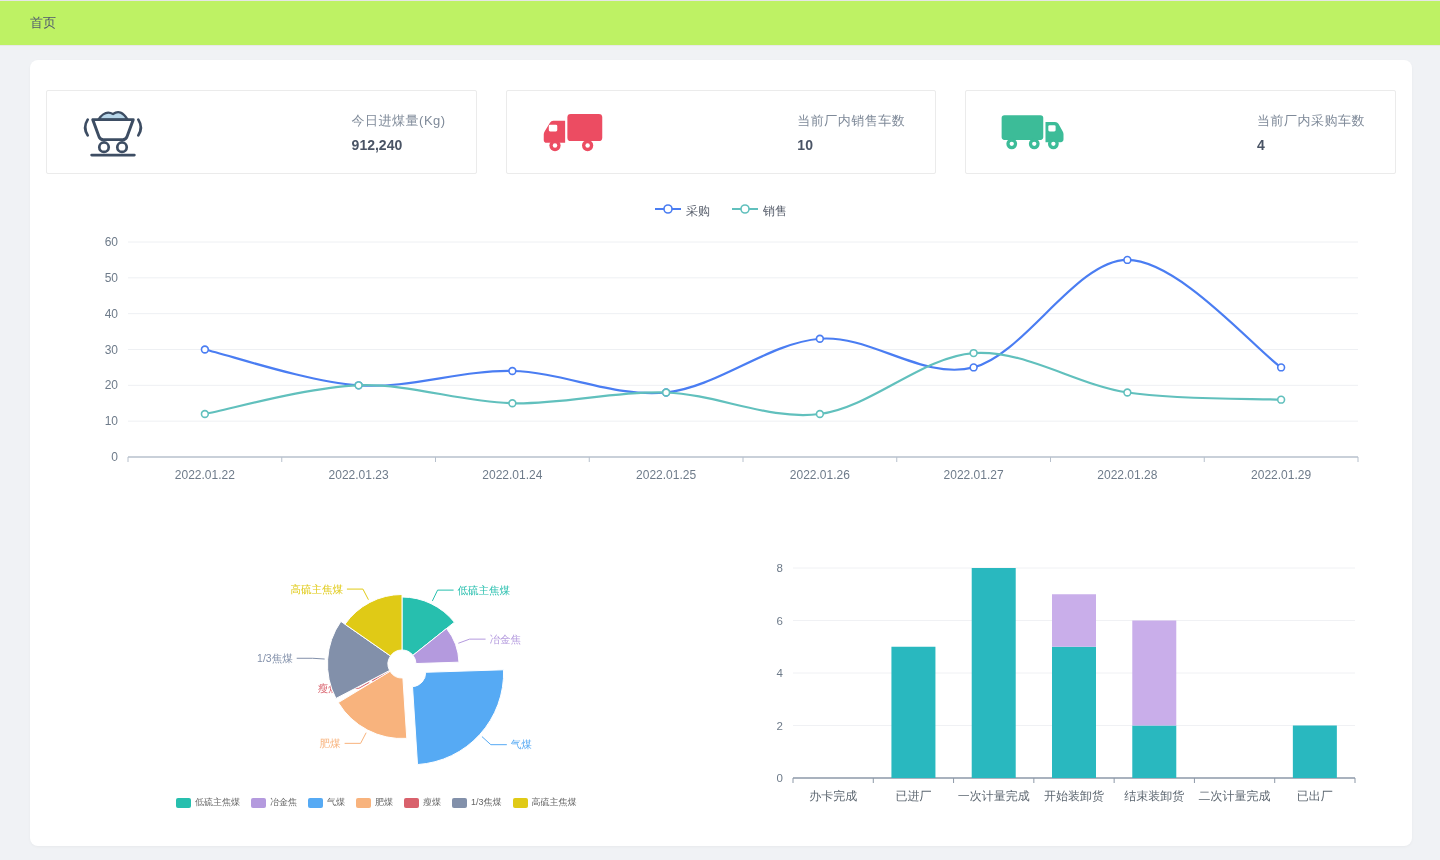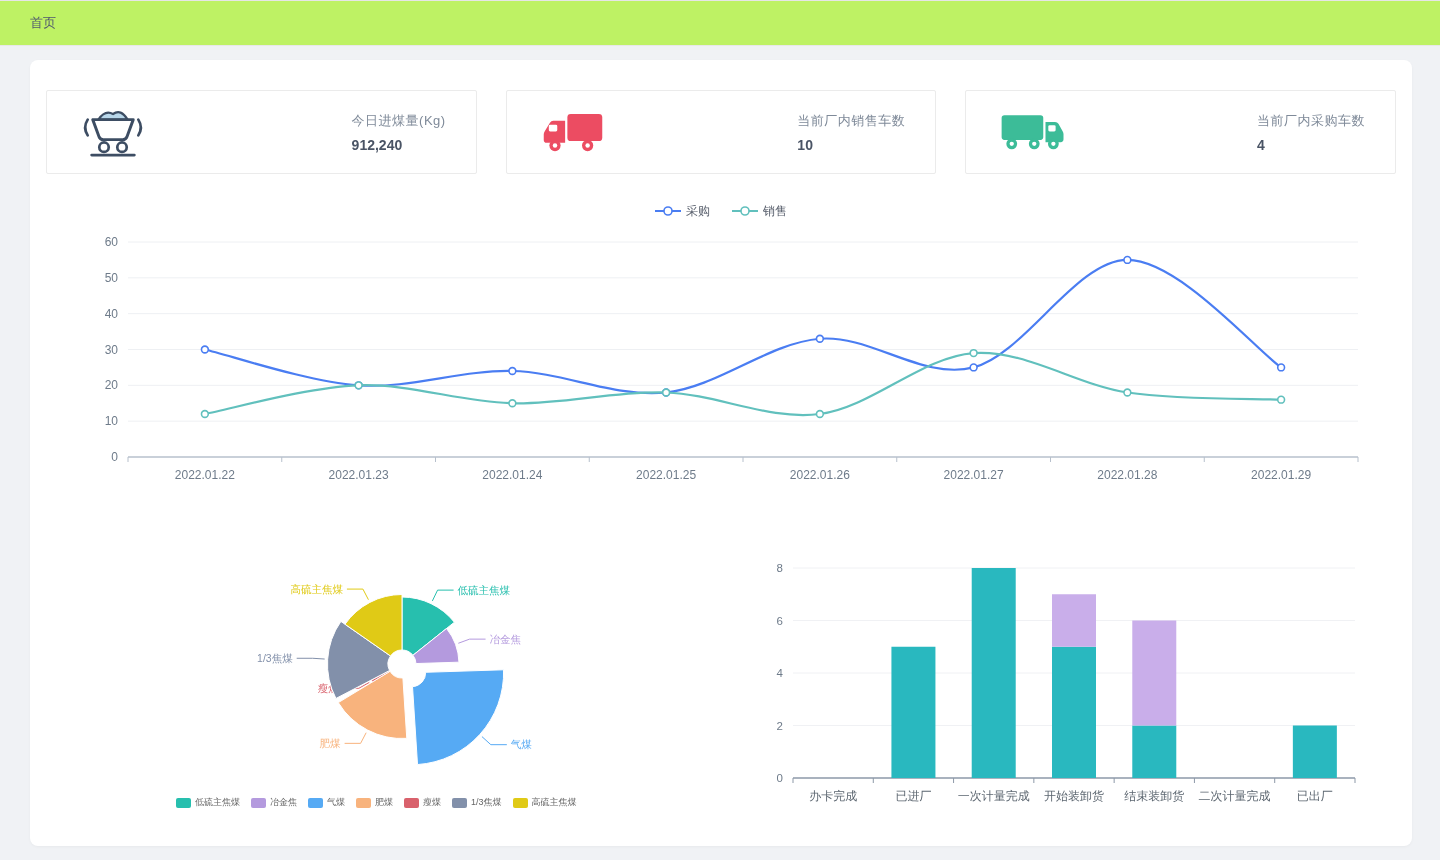--- a/index.html
+++ b/index.html
@@ -12,21 +12,21 @@
 
   .stat-row { display:flex; gap:29px; }
   .stat-card { flex:1; height:84px; border:1px solid #ebebeb; border-radius:2px; display:flex; align-items:center; background:#fff; }
   .stat-icon { width:72px; height:56px; margin-left:30px; flex:0 0 auto; }
   .stat-text { margin-left:auto; margin-right:30px; display:flex; flex-direction:column; align-items:flex-start; gap:7px; }
   .stat-label { font-size:13px; color:#7f8a99; letter-spacing:0.5px; }
   .stat-value { font-size:14px; font-weight:bold; color:#4a5465; }
 
   .line-chart-section { margin-top:26px; }
   .line-legend { display:flex; justify-content:center; gap:22px; align-items:center; height:22px; }
-  .legend-item { display:flex; align-items:center; gap:5px; cursor:pointer; }
+  .legend-item { display:flex; align-items:flex-start; gap:5px; cursor:pointer; }
   .legend-item span { font-size:12px; color:#565d6a; }
 
   .bottom-row { display:flex; margin-top:46px; }
   .pie-col { width:47%; padding-left:36px; }
   .bar-col { flex:1; padding-left:64px; }
 
   .pie-legend { display:flex; justify-content:center; align-items:center; gap:11px; margin-top:14px; margin-left:-10px; }
   .pie-legend-item { display:flex; align-items:center; gap:4px; cursor:pointer; }
   .pie-legend-swatch { width:15px; height:10px; border-radius:2px; }
   .pie-legend-label { font-size:9px; color:#666; }

